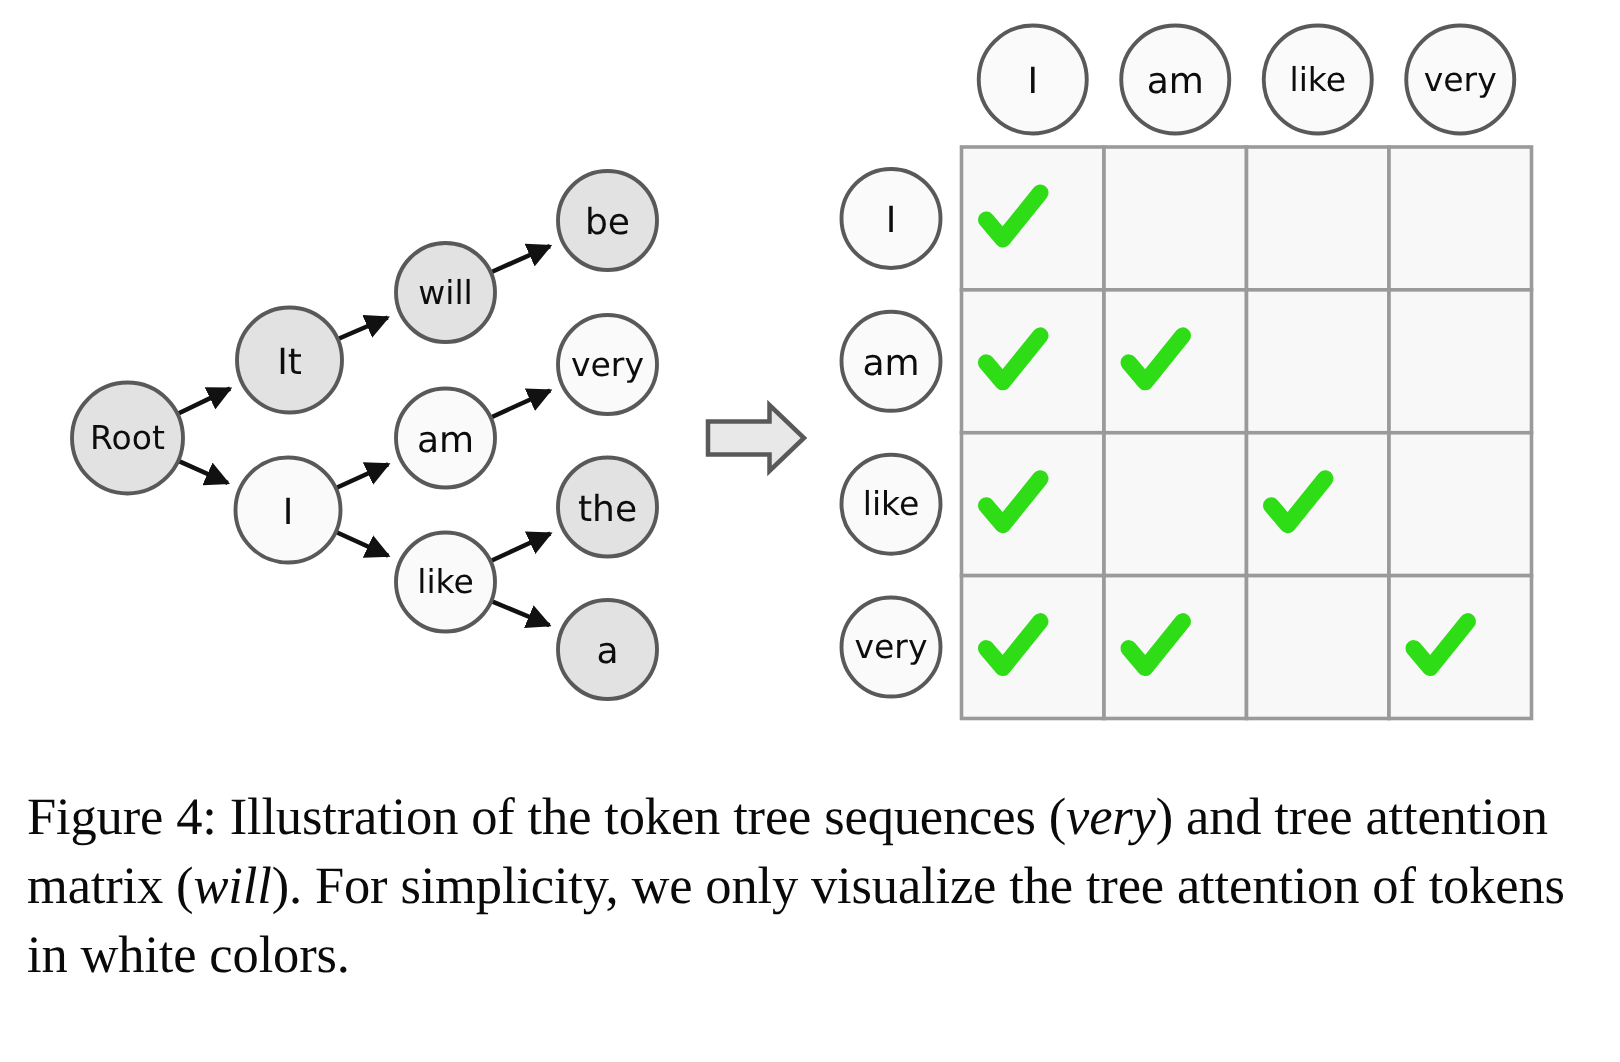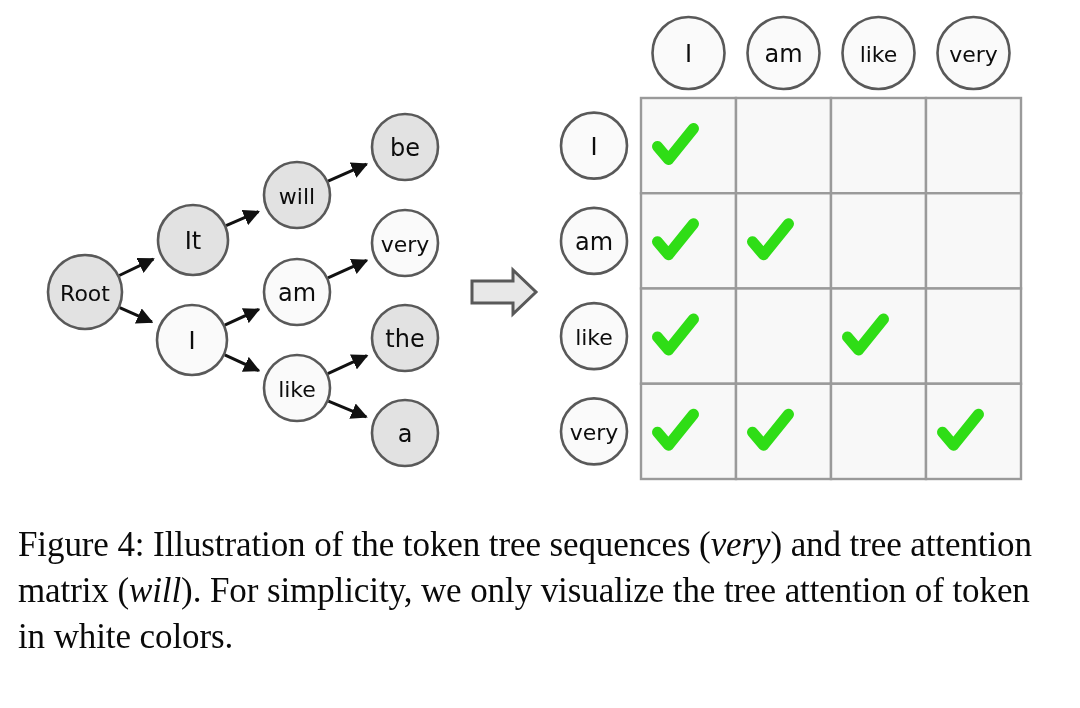--- a/index.html
+++ b/index.html
@@ -218,16 +218,16 @@
         <path d="M 752.5 241.73250000000002 L 763.5 254.73250000000002 L 788.5 223.73250000000002" class="check-mark"></path>
         <path d="M 657.5 336.9825 L 668.5 349.9825 L 693.5 318.9825" class="check-mark"></path>
         <path d="M 847.5 336.9825 L 858.5 349.9825 L 883.5 318.9825" class="check-mark"></path>
         <path d="M 657.5 432.2325 L 668.5 445.2325 L 693.5 414.2325" class="check-mark"></path>
         <path d="M 752.5 432.2325 L 763.5 445.2325 L 788.5 414.2325" class="check-mark"></path>
         <path d="M 942.5 432.2325 L 953.5 445.2325 L 978.5 414.2325" class="check-mark"></path>
       </g>
   </svg>
 
   <div id="caption">
-    <span>Figure 4: Illustration of the token tree sequences (</span><em>very</em><span>) and tree attention matrix (</span><em>will</em><span>). For simplicity, we only visualize the tree attention of token in white colors.</span>
+    <span>Figure 4: Illustration of the token tree sequences (</span><em>very</em><span>) and tree attention matrix (</span><em>will</em><span>). For simplicity, we only visualize the tree attention of tokens in white colors.</span>
   </div>
 
 </div>
 
 </body></html>

